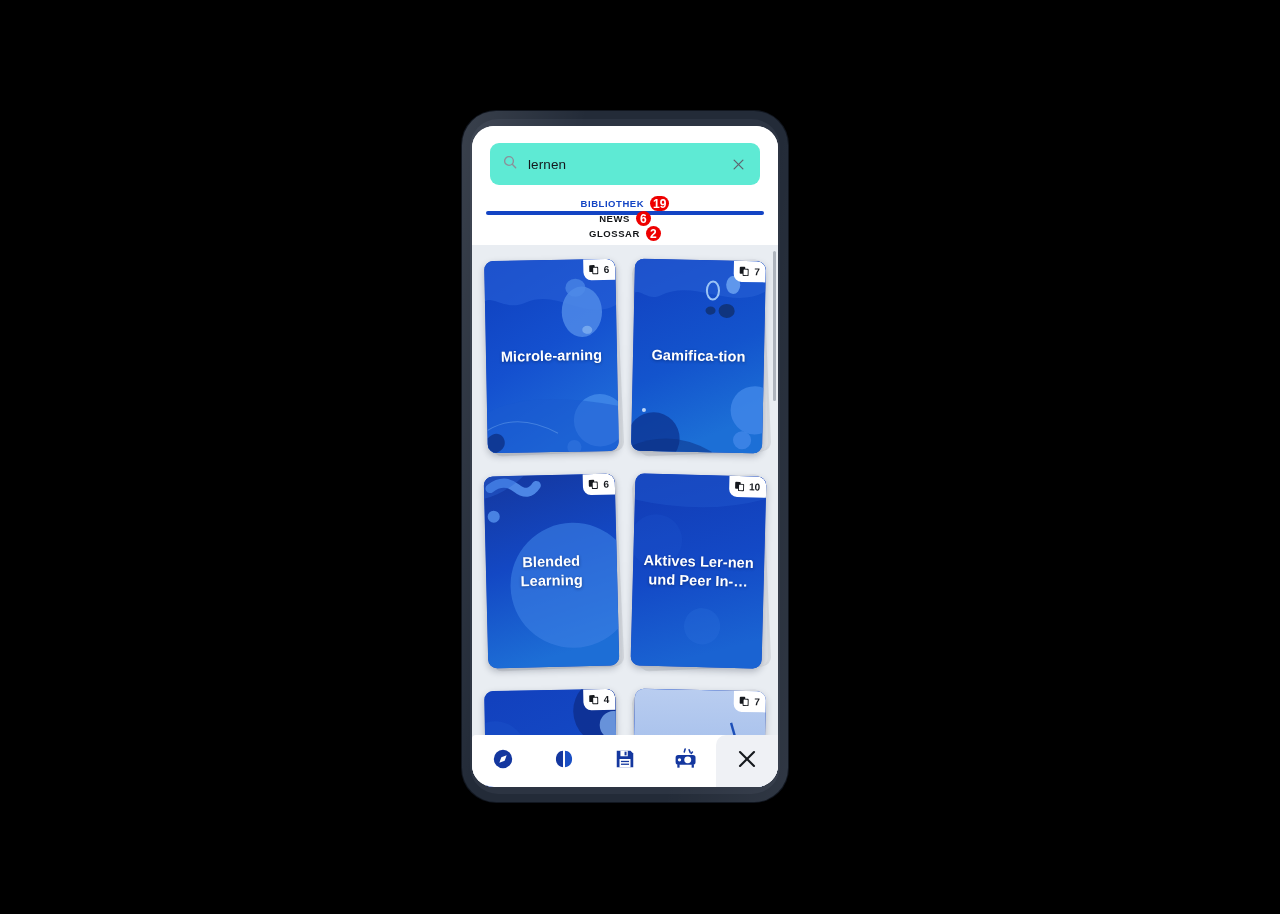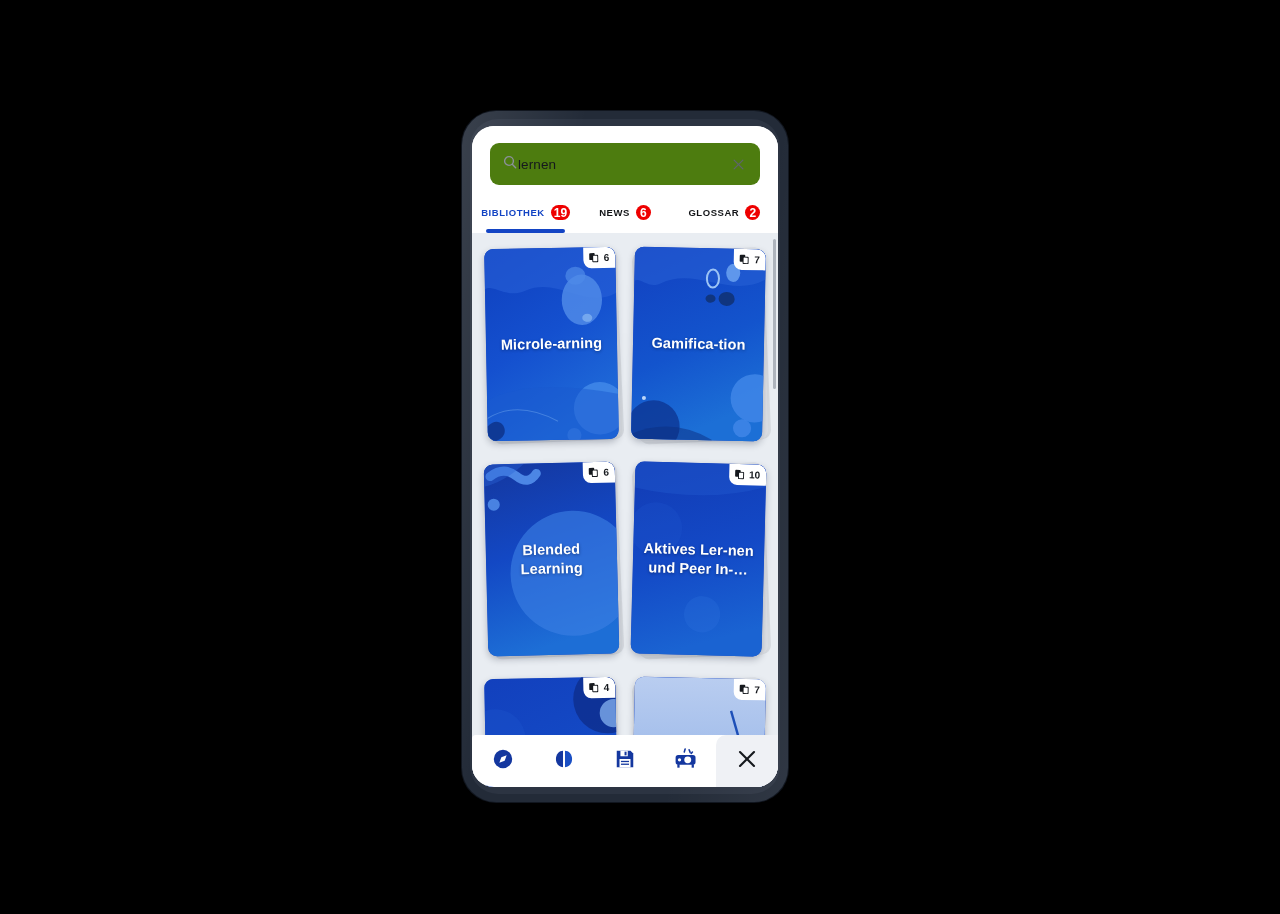--- a/index.html
+++ b/index.html
@@ -53,25 +53,26 @@
     flex-direction: column;
   }
 
   
   .search-wrap {
     padding: 17px 18px 0 18px;
     background: #ffffff;
   }
   .search-bar {
     height: 42px;
-    background: #4d7c0f;
+    background: #5eead4;
     border-radius: 9px;
     display: flex;
     align-items: center;
     padding: 0 12px 0 12px;
+    gap: 10px;
   }
   .search-icon { flex: 0 0 auto; display: block; }
   .search-input {
     flex: 1 1 auto;
     border: none;
     outline: none;
     background: transparent;
     font-family: "Liberation Sans", sans-serif;
     font-size: 13.5px;
     color: #15181d;
@@ -85,20 +86,21 @@
     cursor: pointer;
   }
 
   
   .tabs {
     display: flex;
     background: #ffffff;
     padding: 0 4px;
     margin-top: 11px;
     position: relative;
+    flex-direction: column;
   }
   .tab {
     flex: 1 1 0;
     height: 33px;
     display: flex;
     align-items: center;
     justify-content: center;
     gap: 6px;
     cursor: pointer;
     position: relative;

